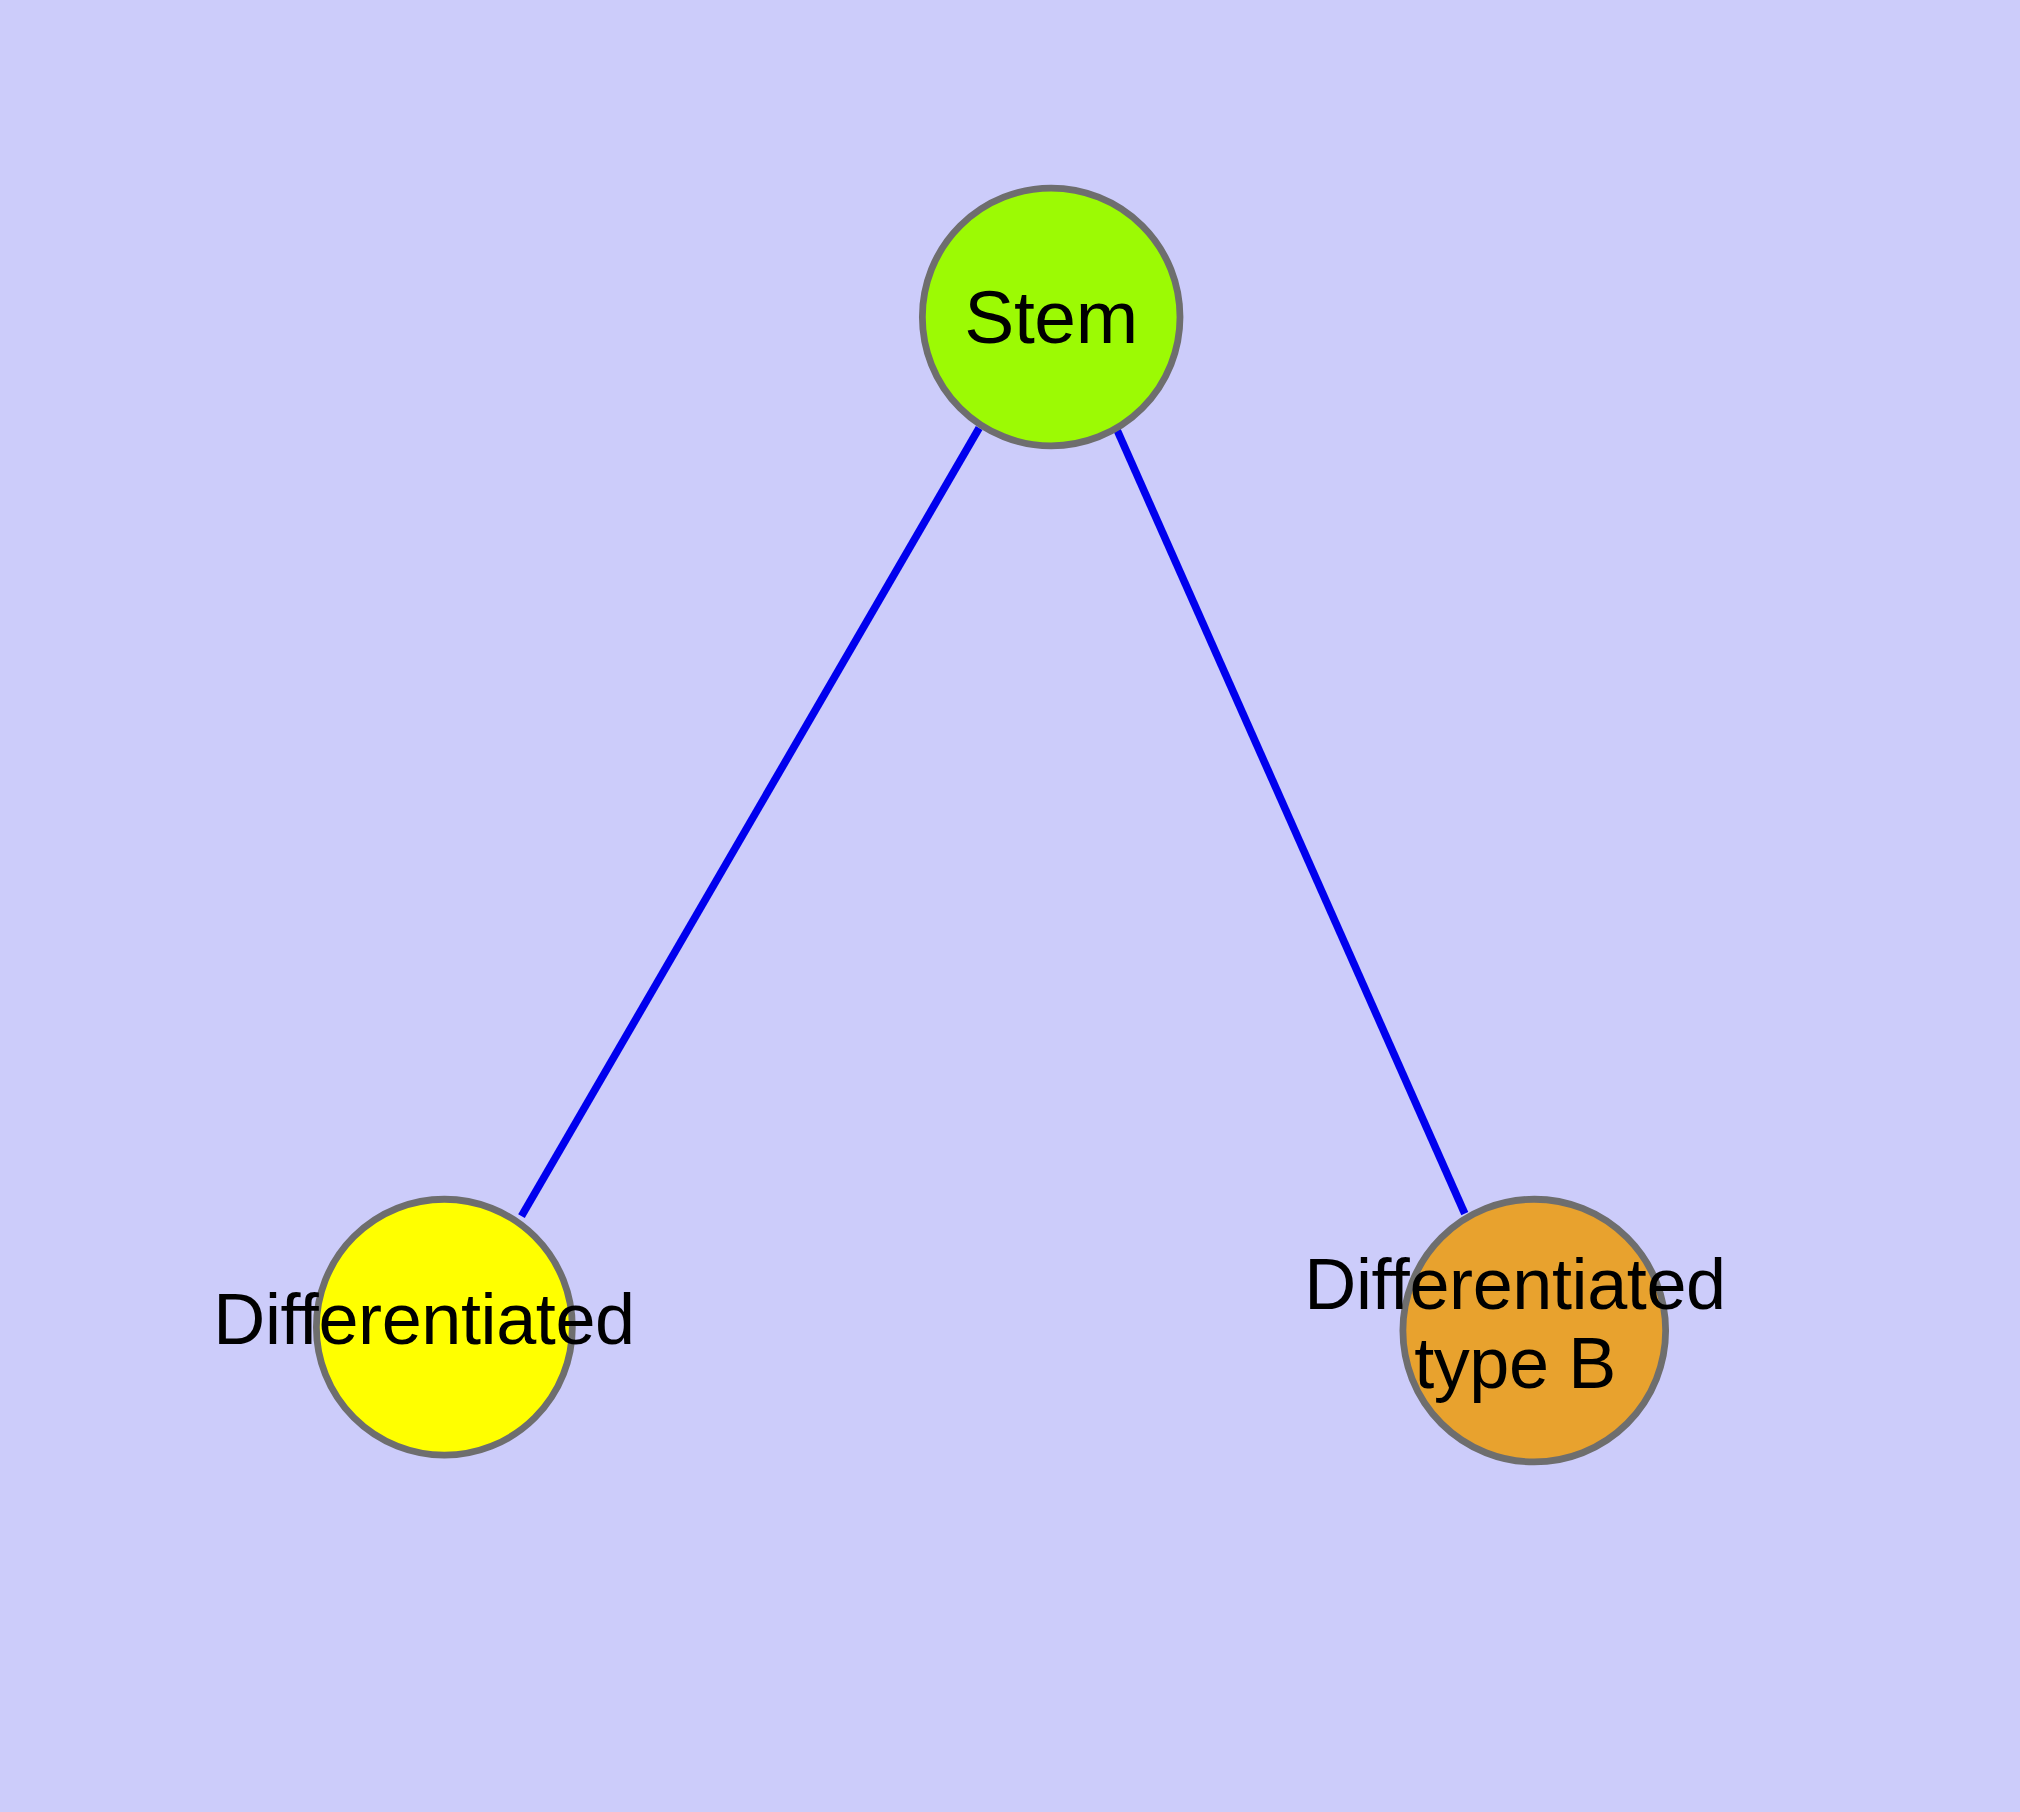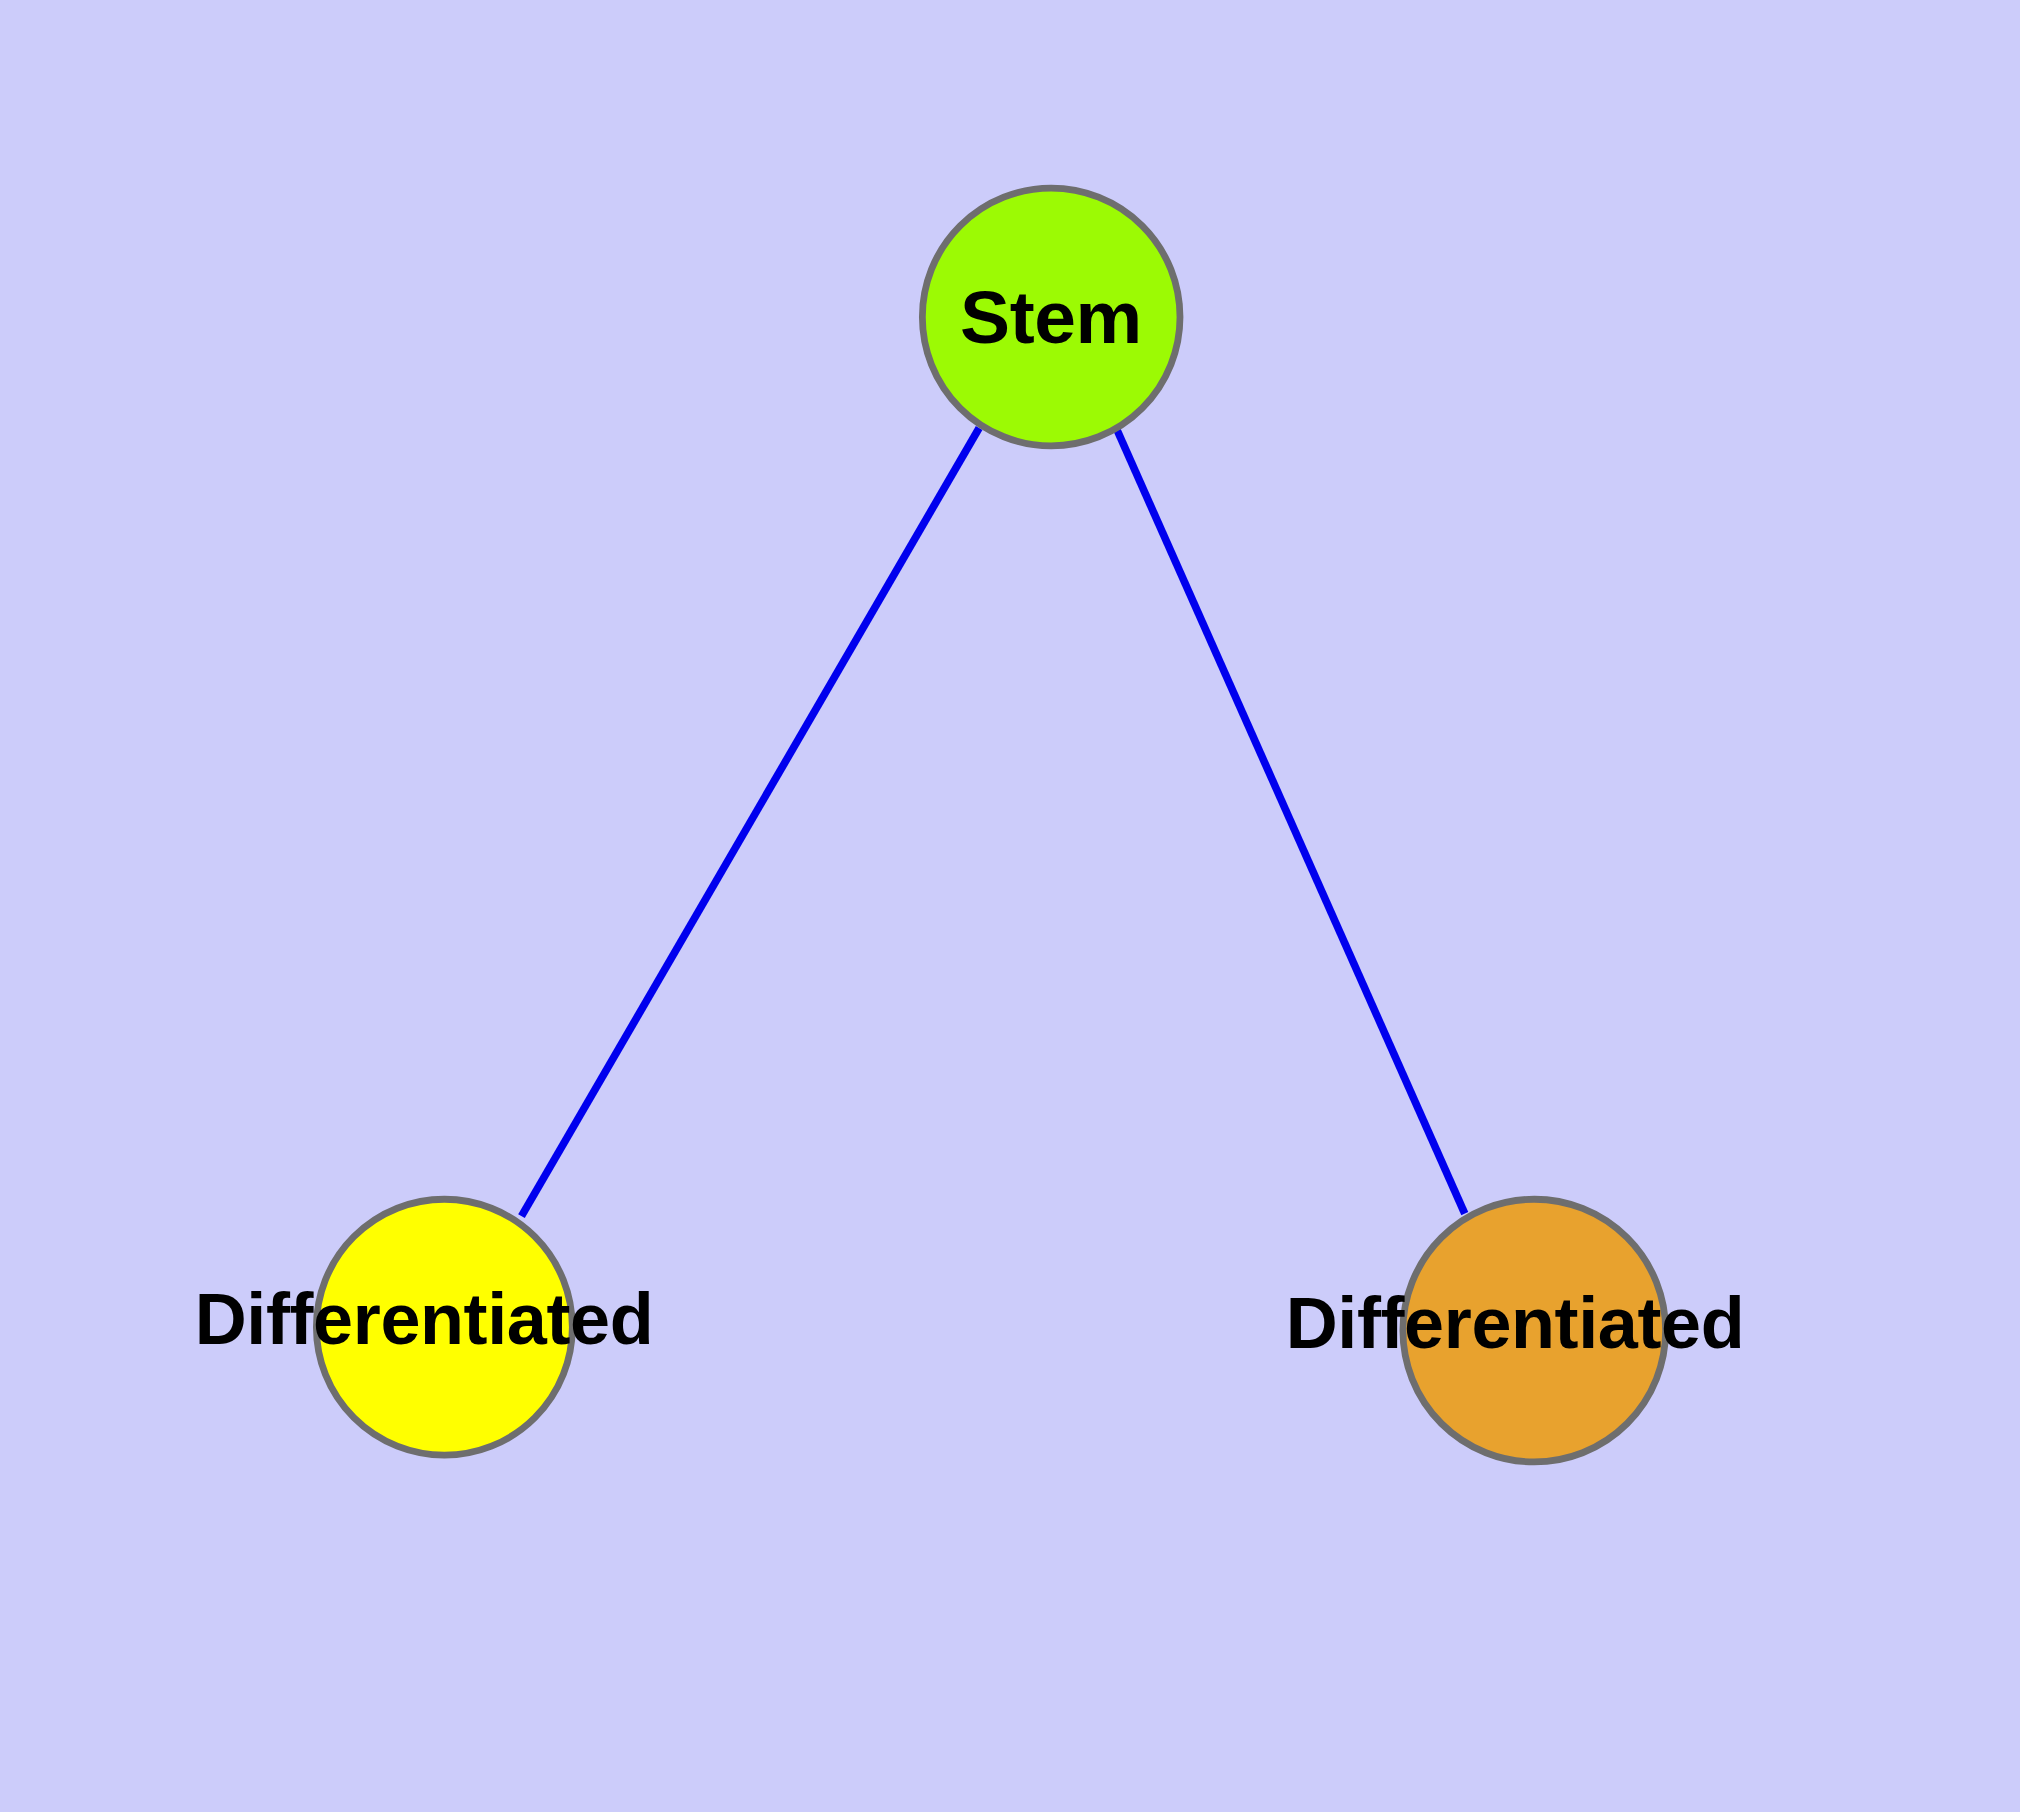--- a/index.html
+++ b/index.html
@@ -22,21 +22,21 @@
   }
   #graph-svg {
     position: absolute;
     left: 0; top: 0;
     width: 2021px;
     height: 1812px;
   }
   .node-label {
     position: absolute;
     text-align: center;
-    font-weight: bold;
+    font-weight: normal;
     color: #000000;
     line-height: 1.10;
     white-space: nowrap;
     pointer-events: none;
     letter-spacing: -0.4px;
   }
   .node-label .label-line {
     display: block;
   }
   #label-stem {
@@ -82,16 +82,17 @@
   <div class="node-label" id="label-stem" style="color: rgb(0, 0, 0);">
     <span class="label-line">Stem</span>
   </div>
 
   <div class="node-label" id="label-diff-a" style="color: rgb(0, 0, 0);">
     <span class="label-line">Differentiated</span>
   </div>
 
   <div class="node-label" id="label-diff-b" style="color: rgb(0, 0, 0);">
     <span class="label-line">Differentiated</span>
+    <span class="label-line">type B</span>
   </div>
 
 </div>
 
 
 </body></html>

